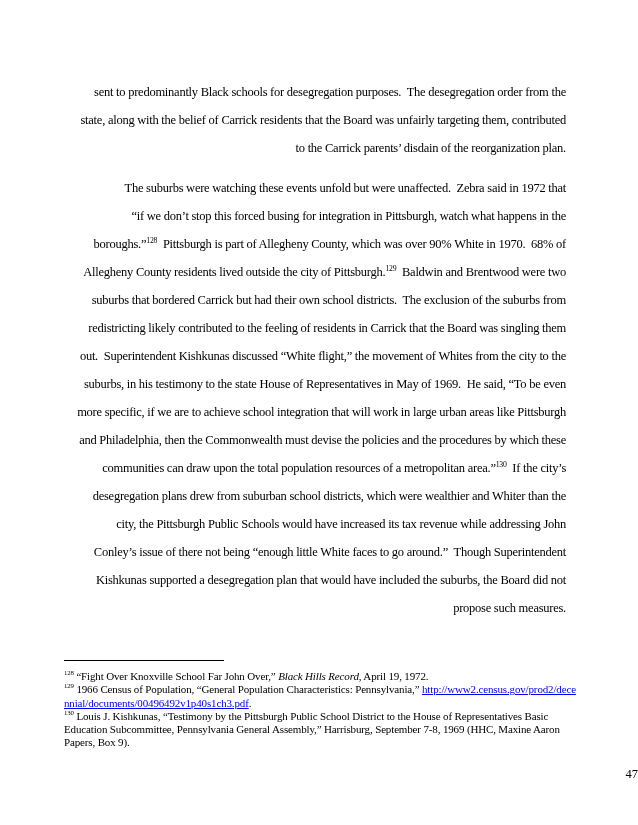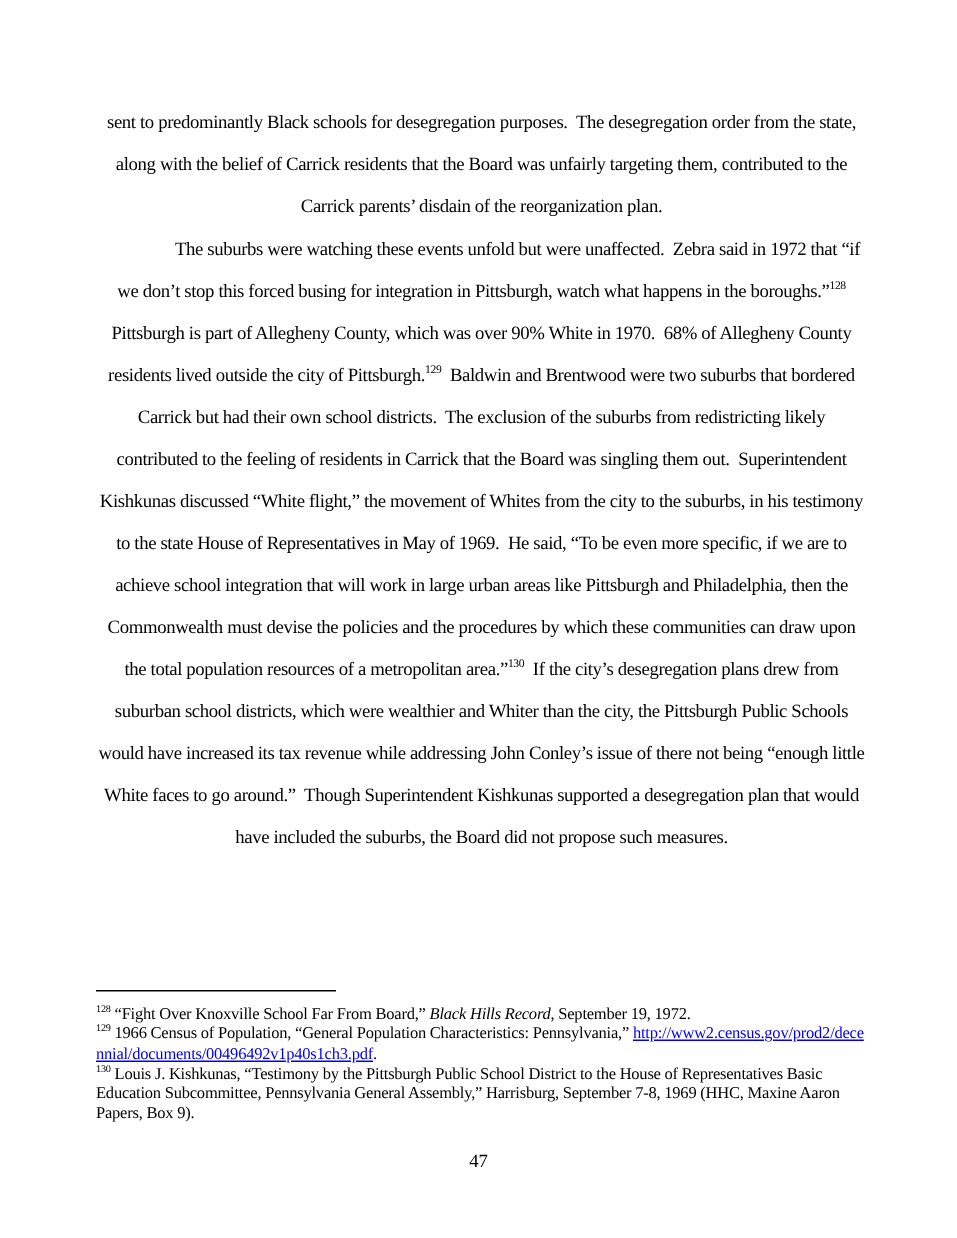--- a/index.html
+++ b/index.html
@@ -16,25 +16,25 @@
     color: #000000;
     overflow: hidden;
   }
   .body-text {
     position: absolute;
     left: 64px;
     top: 66px;
     width: 514px;
   }
   .para {
-    margin: 1px;
+    margin: 12px;
     font-size: 12.5px;
     line-height: 28px;
     letter-spacing: -0.25px;
-    text-align: center;
+    text-align: right;
     white-space: pre-wrap;
   }
   .para.indent {
     text-indent: 48px;
   }
   sup {
     font-size: 0.62em;
     line-height: 0;
     font-family: Liberation Serif, serif;
   }
@@ -60,36 +60,36 @@
   .footnote a {
     color: #0000ee;
     text-decoration: underline;
     word-break: break-all;
   }
   .page-number {
     position: absolute;
     left: 0;
     top: 766px;
     width: 100%;
-    text-align: center;
+    text-align: right;
     font-size: 12.5px;
     line-height: 16px;
   }
   em { font-style: italic; }
 </style>
 </head>
 <body>
 
 <div class="page">
   <div class="body-text" id="body-text">
       <p class="para"><span>sent to predominantly Black schools for desegregation purposes.  The desegregation order from the state, along with the belief of Carrick residents that the Board was unfairly targeting them, contributed to the Carrick parents’ disdain of the reorganization plan.</span></p>
       <p class="para indent"><span>The suburbs were watching these events unfold but were unaffected.  Zebra said in 1972 that “if we don’t stop this forced busing for integration in Pittsburgh, watch what happens in the boroughs.”</span><sup>128</sup><span>  Pittsburgh is part of Allegheny County, which was over 90% White in 1970.  68% of Allegheny County residents lived outside the city of Pittsburgh.</span><sup>129</sup><span>  Baldwin and Brentwood were two suburbs that bordered Carrick but had their own school districts.  The exclusion of the suburbs from redistricting likely contributed to the feeling of residents in Carrick that the Board was singling them out.  Superintendent Kishkunas discussed “White flight,” the movement of Whites from the city to the suburbs, in his testimony to the state House of Representatives in May of 1969.  He said, “To be even more specific, if we are to achieve school integration that will work in large urban areas like Pittsburgh and Philadelphia, then the Commonwealth must devise the policies and the procedures by which these communities can draw upon the total population resources of a metropolitan area.”</span><sup>130</sup><span>  If the city’s desegregation plans drew from suburban school districts, which were wealthier and Whiter than the city, the Pittsburgh Public Schools would have increased its tax revenue while addressing John Conley’s issue of there not being “enough little White faces to go around.”  Though Superintendent Kishkunas supported a desegregation plan that would have included the suburbs, the Board did not propose such measures.</span></p>
     </div>
   <div class="footnote-area">
     <div class="footnote-sep"></div>
     <div id="footnotes">
-        <p class="footnote"><sup>128</sup><span> “Fight Over Knoxville School Far From Board,” </span><em>Black Hills Record</em><span>, September 19, 1972.</span></p>
+        <p class="footnote"><sup>128</sup><span> “Fight Over Knoxville School Far John Over,” </span><em>Black Hills Record</em><span>, April 19, 1972.</span></p>
         <p class="footnote"><sup>129</sup><span> 1966 Census of Population, “General Population Characteristics: Pennsylvania,” </span><a href="#" style="color: rgb(0, 0, 238);">http://www2.census.gov/prod2/decennial/documents/00496492v1p40s1ch3.pdf</a><span>.</span></p>
         <p class="footnote"><sup>130</sup><span> Louis J. Kishkunas, “Testimony by the Pittsburgh Public School District to the House of Representatives Basic Education Subcommittee, Pennsylvania General Assembly,” Harrisburg, September 7-8, 1969 (HHC, Maxine Aaron Papers, Box 9).</span></p>
       </div>
   </div>
   <div class="page-number">47</div>
 </div>
 
 </body></html>

